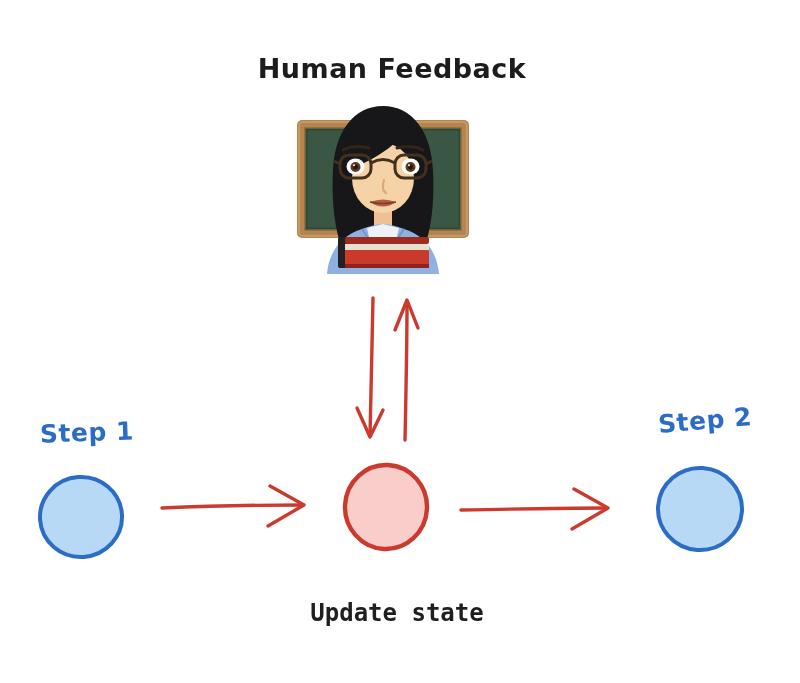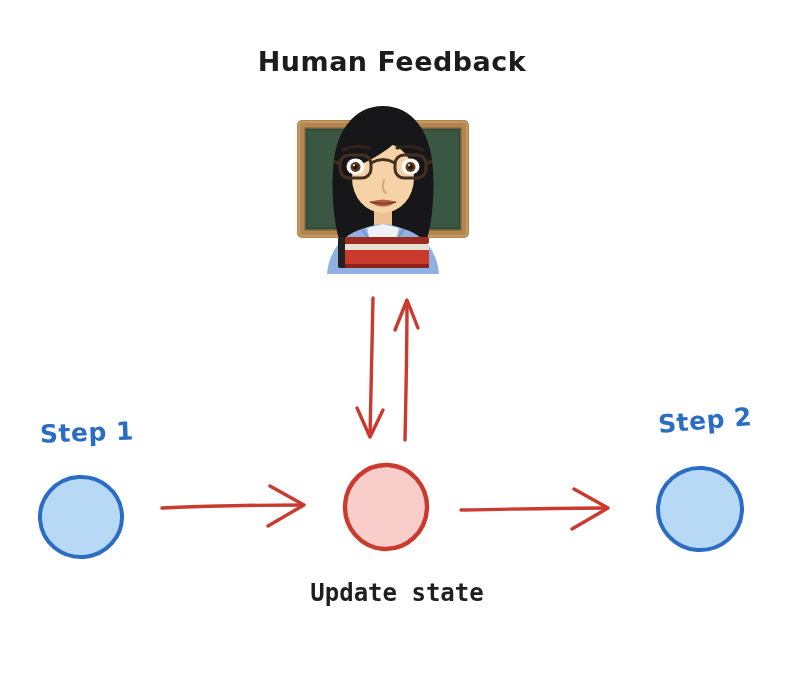--- a/index.html
+++ b/index.html
@@ -5,32 +5,32 @@
   html,body{margin:0;padding:0;}
   body{
     width:800px;height:683px;
     background:var(--background,#fff);
     font-family:"DejaVu Sans", sans-serif;
     position:relative;overflow:hidden;
   }
   .stage{position:absolute;inset:0;}
   .abs{position:absolute;}
   .title{
-    left:0;top:46px;width:784px;text-align:center;
+    left:0;top:53px;width:784px;text-align:center;
     font-size:27px;font-weight:600;letter-spacing:.5px;
     color:var(--title-black,#1c1c1c);
   }
   .step-label{
     font-size:25px;font-weight:600;letter-spacing:.5px;
     color:var(--label-blue,#2b6cc4);
   }
   .step1-label{left:40px;top:418px;transform:rotate(-2deg);}
   .step2-label{left:658px;top:406px;transform:rotate(-5deg);}
   .caption{
-    left:0;top:578px;width:794px;text-align:center;
+    left:0;top:598px;width:794px;text-align:center;
     font-family:"DejaVu Sans Mono", monospace;
     font-weight:700;font-size:24px;line-height:31px;
     color:var(--caption-black,#1f1f1f);
   }
   svg{display:block;}
   .edge{stroke:var(--arrow-red,#cb3a2e);stroke-width:3.4;fill:none;
         stroke-linecap:round;stroke-linejoin:round;}
   .node-blue{fill:var(--node-blue-fill,#b8d9f5);
              stroke:var(--node-blue-stroke,#2b6cc4);stroke-width:4;}
   .node-red{fill:var(--node-red-fill,#f8cdca);

